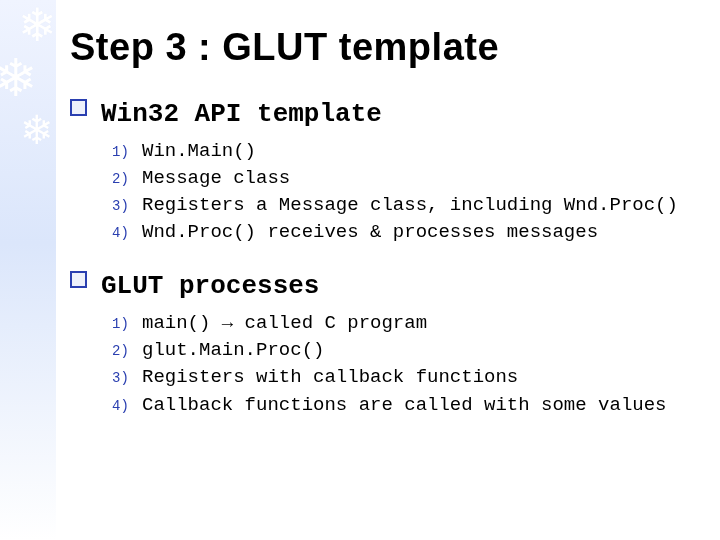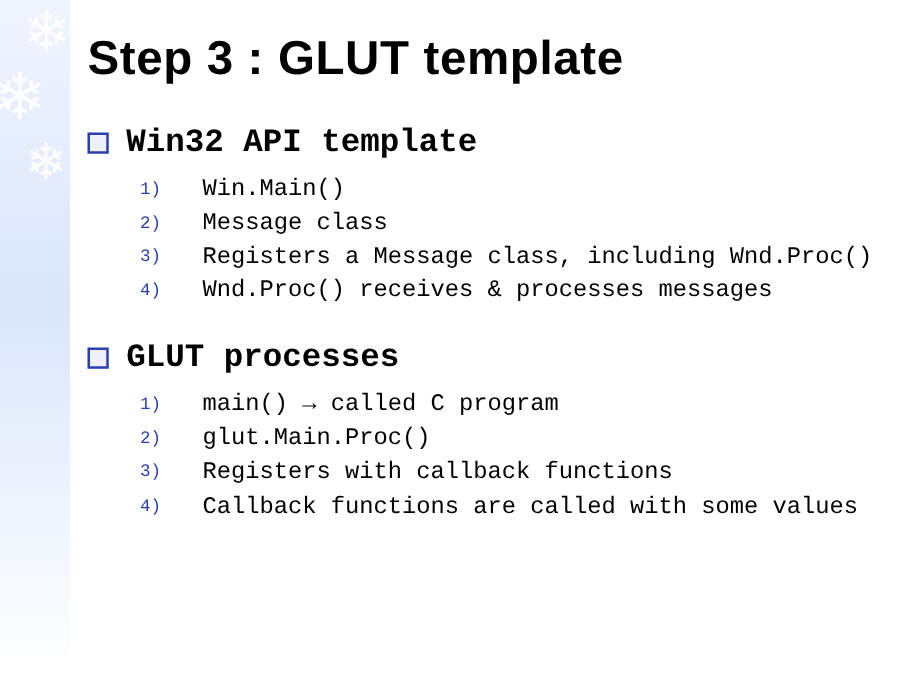--- a/index.html
+++ b/index.html
@@ -54,21 +54,20 @@
     font-size: 38px;
     color: #000000;
     margin: 6px 0 30px 0;
     letter-spacing: 0.5px;
   }
   .section {
     margin-bottom: 26px;
   }
   .sec-head {
     display: flex;
-    align-items: center;
     margin-bottom: 10px;
   }
   .bullet-sq {
     width: 13px;
     height: 13px;
     border: 2px solid #2a3fb0;
     background: #eef1fb;
     margin-right: 14px;
     flex: 0 0 auto;
   }
@@ -92,21 +91,20 @@
   }
   .num {
     color: #2a3fb0;
     font-size: 14px;
     width: 30px;
     flex: 0 0 auto;
     padding-top: 4px;
   }
   .txt {
     flex: 1 1 auto;
-    margin-left: 20px;
   }
 </style>
 </head>
 <body>
 
 <div class="slide">
 
   <div class="side-deco">
     <div class="flake f1">❄</div>
     <div class="flake f2">❄</div>

